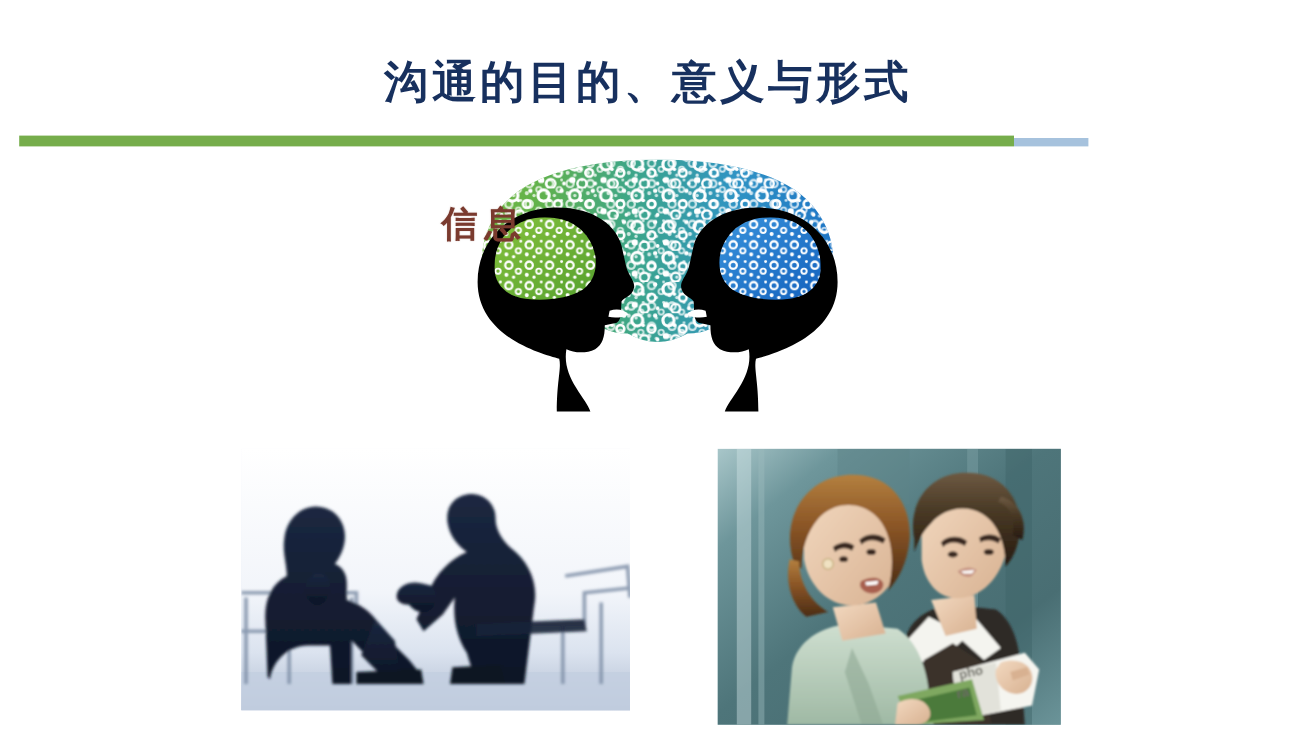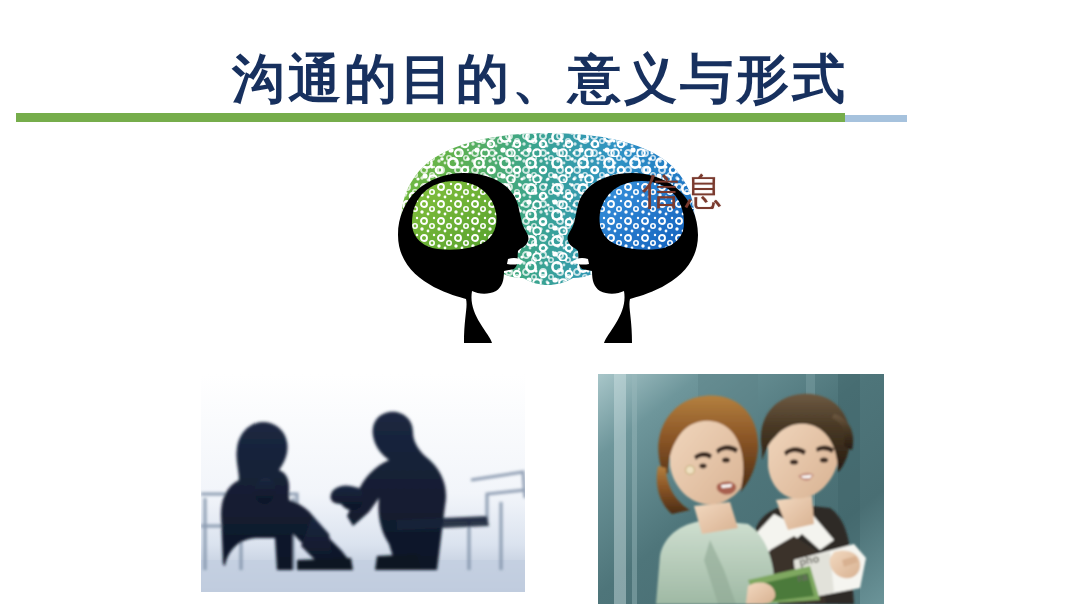--- a/index.html
+++ b/index.html
@@ -17,21 +17,21 @@
 
   
   #slide-title {
     position: absolute;
     top: 44px;
     left: 0;
     width: 1080px;
     text-align: center;
     font-family: "Liberation Serif", "DejaVu Serif", serif;
     font-weight: bold;
-    font-size: 53px;
+    font-size: 37px;
     letter-spacing: 3px;
     color: #17305e;
     white-space: nowrap;
   }
 
   
   #title-rule {
     position: absolute;
     top: 113px;
     left: 16px;
@@ -65,24 +65,24 @@
   }
   #communication-illustration svg {
     display: block;
     width: 360px;
     height: 222px;
   }
   .bubble-text {
     position: absolute;
     left: 0;
     width: 360px;
-    text-align: right;
+    text-align: left;
     font-family: "Liberation Serif", "DejaVu Serif", serif;
-    font-weight: normal;
-    font-size: 37px;
+    font-weight: bold;
+    font-size: 30px;
     letter-spacing: 6px;
     color: #7a3a2e;
     text-shadow: 0 0 1px rgba(122,58,46,0.5);
     pointer-events: none;
   }
   #bubble-text-info { top: 36px; }
   #bubble-text-emotion { top: 92px; }
 
   
   .photo {

